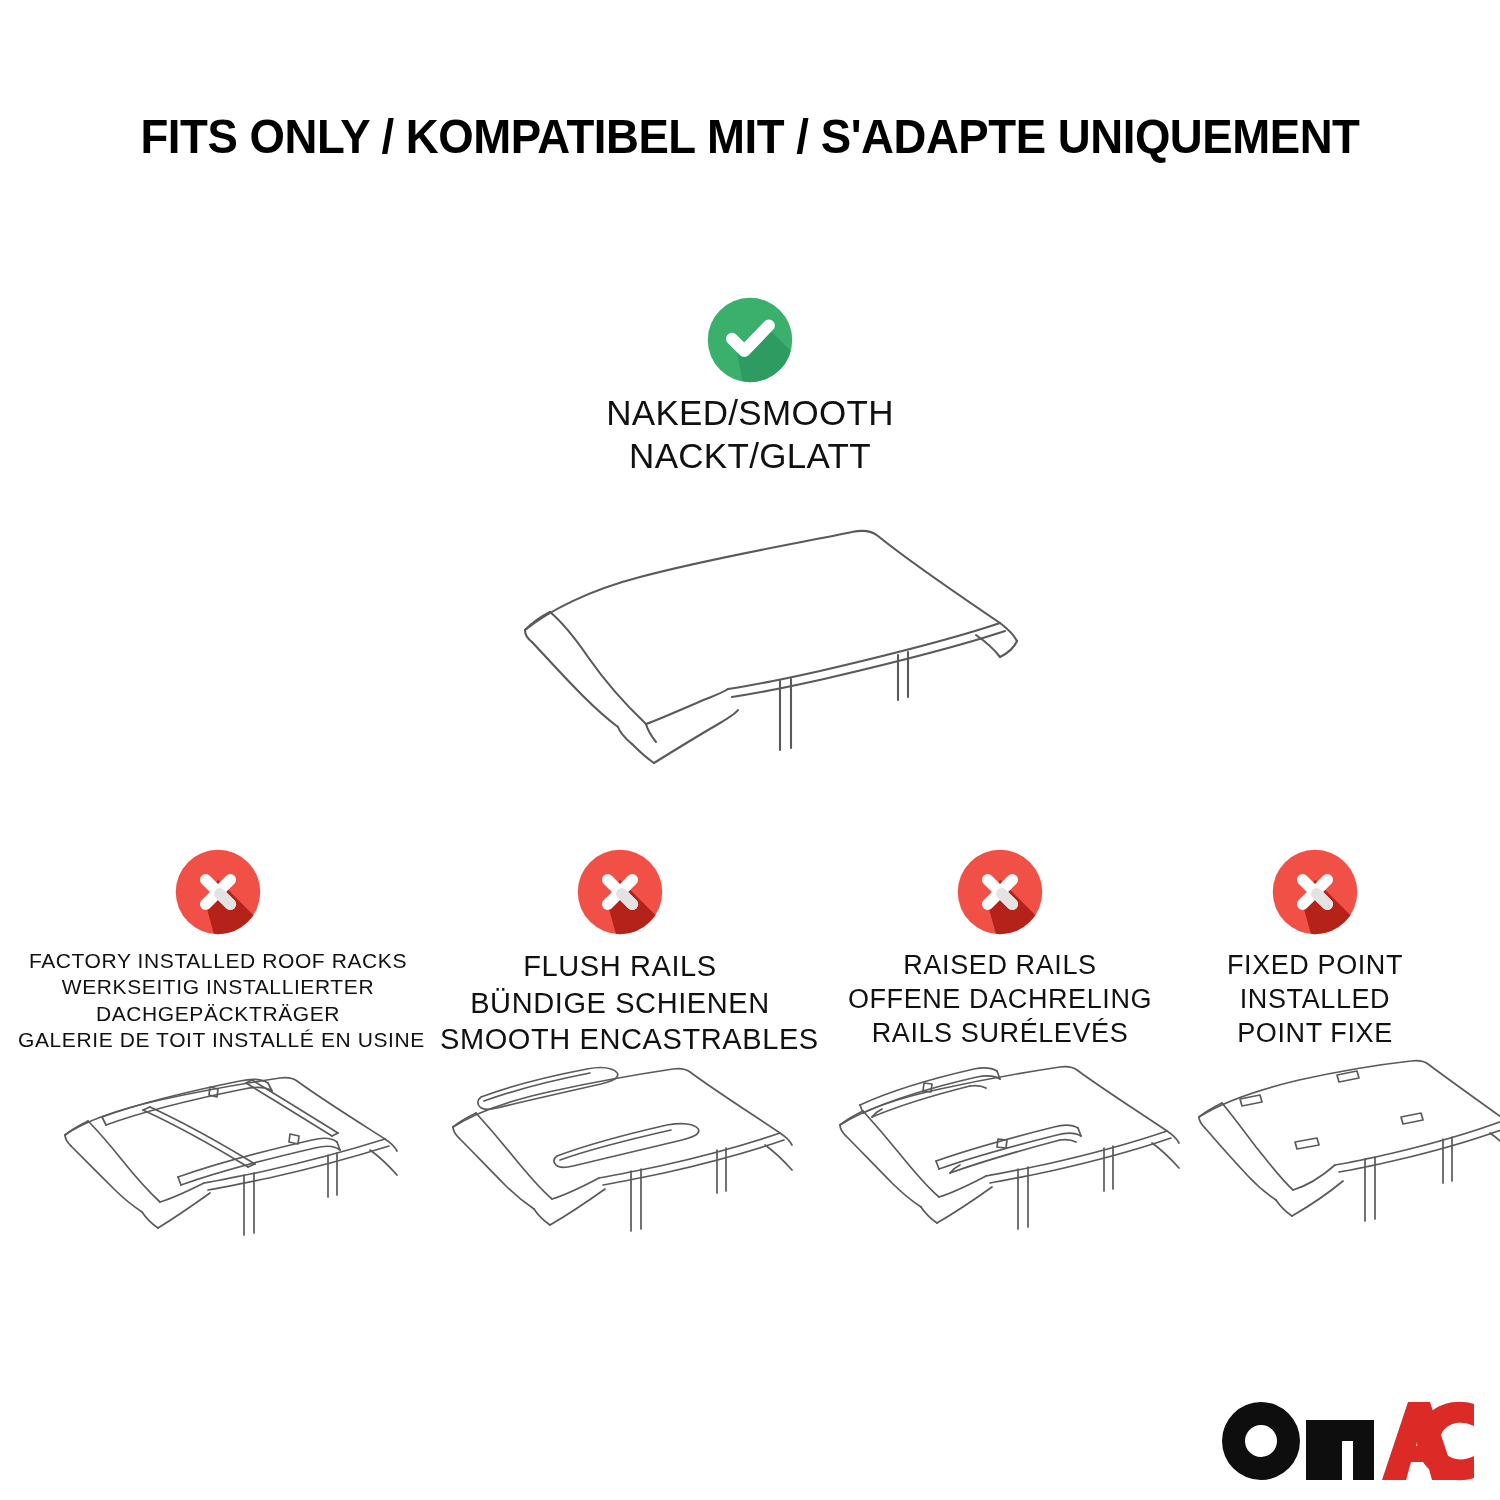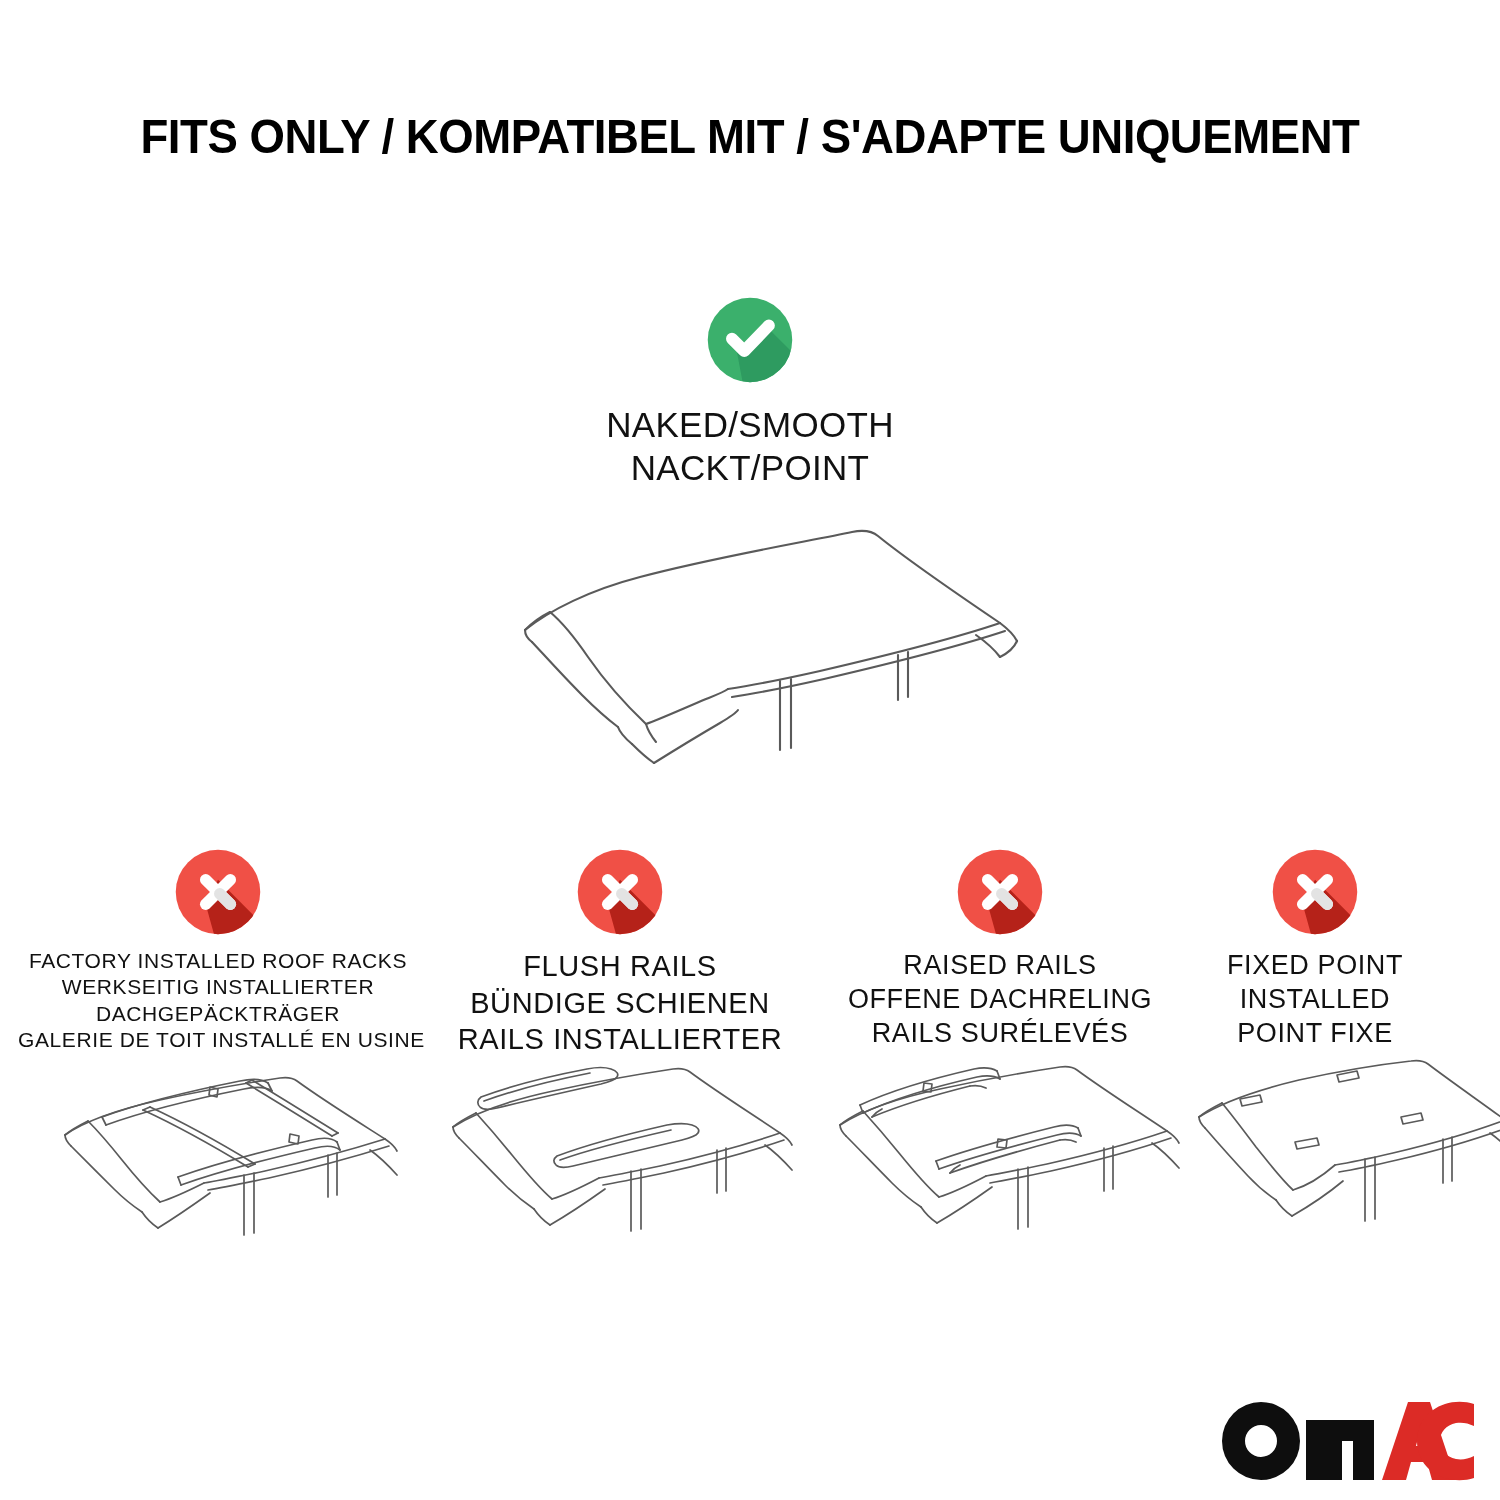--- a/index.html
+++ b/index.html
@@ -40,21 +40,21 @@
     width: 1500px;
     text-align: center;
   }
   .badge-wrap {
     display: block;
     margin: 0 auto;
     width: 88px;
     height: 88px;
   }
   .hero-label {
-    margin-top: 20px;
+    margin-top: 8px;
     font-size: 35px;
     font-weight: 300;
     line-height: 1.22;
     letter-spacing: 0.3px;
     color: #111;
   }
   .hero-label div { white-space: nowrap; }
 
   .hero-drawing {
     position: absolute;
@@ -117,21 +117,21 @@
       <circle cx="50" cy="50" r="48" fill="#3BB06C"></circle>
       <g clip-path="url(#greenClip)">
         <path d="M32 47 L46 61 L70 36 L100 66 L100 100 L42 100 Z" fill="#2E9B60"></path>
       </g>
       <path d="M29.5 48.5 L43.5 62.5 L71.5 33.5" fill="none" stroke="#FFFFFF" stroke-width="13.5" stroke-linecap="round" stroke-linejoin="round"></path>
     </svg>
   </div>
 
   <div class="hero-label">
     <div>NAKED/SMOOTH</div>
-    <div>NACKT/POINT</div>
+    <div>NACKT/GLATT</div>
   </div>
 </div>
 
 <div class="hero-drawing">
   <svg width="580" height="300" viewBox="0 0 580 300">
     <g fill="none" stroke="#5A5A5A" stroke-width="2.1" stroke-linecap="round" stroke-linejoin="round">
 
       <path d="M45 125 C70 105 110 85 160 72 C235 52 330 36 372 27 C382 25 392 26 398 31
                C430 57 486 95 520 118"></path>
 
@@ -255,21 +255,21 @@
       <g stroke-linecap="round" stroke-width="13">
         <path d="M36 36 L64 64" stroke="#FFFFFF"></path>
         <path d="M64 36 L36 64" stroke="#FFFFFF"></path>
         <path d="M52 52 L64 64" stroke="#E3E3E3"></path>
       </g>
     </svg>
   </div>
   <div class="col-label" style="font-size:29px;">
     <div>FLUSH RAILS</div>
     <div>BÜNDIGE SCHIENEN</div>
-    <div>RAILS INSTALLIERTER</div>
+    <div>SMOOTH ENCASTRABLES</div>
   </div>
 </div>
 
 <div class="col-drawing" style="left:435px; width:390px; height:215px;">
   <svg width="390" height="215" viewBox="0 0 390 215">
     <g fill="none" stroke="#5A5A5A" stroke-width="1.7" stroke-linecap="round" stroke-linejoin="round">
       <path d="M18 72 C40 58 76 45 118 36 C168 25 218 17 238 14 C245 13 251 14 255 17 C282 37 320 61 345 78"></path>
       <path d="M345 78 C351 82 355 86 357 90"></path>
       <path d="M345 78 C310 90 265 102 225 111 C196 117 176 121 164 123"></path>
       <path d="M349 85 C314 97 269 109 229 118 C200 124 180 128 168 130"></path>

